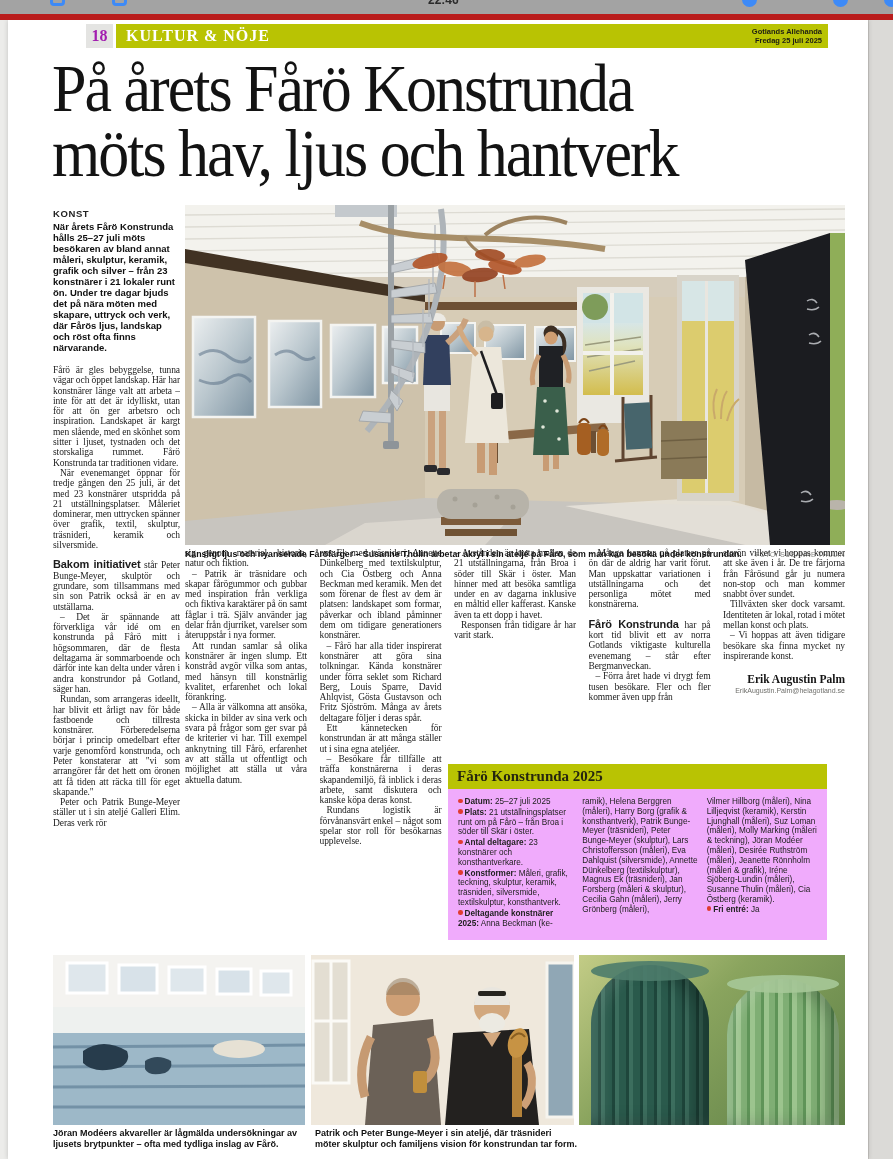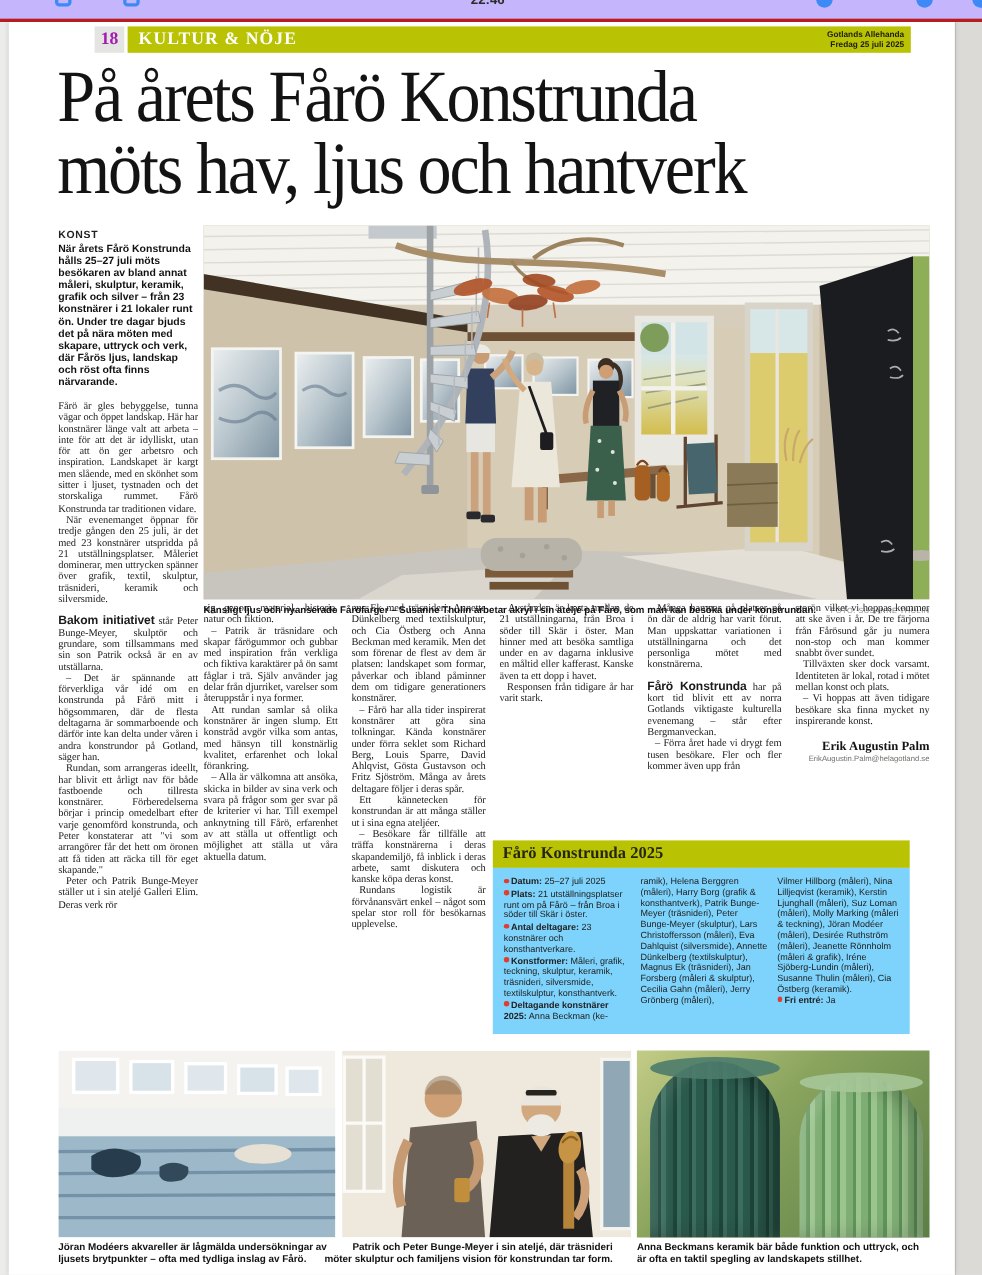--- a/index.html
+++ b/index.html
@@ -1,21 +1,21 @@
 <!DOCTYPE html>
 <html><head>
 <meta charset="utf-8">
 <style>
   * { box-sizing: border-box; margin: 0; padding: 0; }
   body { background:#d9d8d5; font-family:"Liberation Sans", sans-serif; }
   .screen { position:relative; width:893px; height:1159px; overflow:hidden; background:#ececea; }
 
   
-  .statusbar { position:absolute; left:0; top:0; width:893px; height:20px; background:#c4b5fd;
-               border-bottom:3px solid #b91c1c; overflow:hidden; z-index:5; }
+  .statusbar { position:absolute; left:0; top:0; width:893px; height:20px; background:#a3a3a3;
+               border-bottom:6px solid #b91c1c; overflow:hidden; z-index:5; }
   .sb-time { position:absolute; top:-7px; left:428px; font-size:12px; font-weight:bold; color:#2b2b2b; }
   .sb-sq { position:absolute; top:-8px; width:15px; height:14px; border:3px solid #3d8af7; border-radius:4px; }
   .sb-dot { position:absolute; top:-8px; width:15px; height:15px; border-radius:50%; background:#3d8af7; }
 
   .edge-right { position:absolute; right:0; top:20px; width:25px; height:1139px; background:#dbdad7; border-left:1px solid #c6c4c1; }
   .paper { position:absolute; left:8px; top:20px; width:860px; height:1139px; background:#ffffff; box-shadow:0 0 5px rgba(0,0,0,.18); }
 
   .abs { position:absolute; }
 
   
@@ -54,21 +54,21 @@
   .cols { left:177px; top:528px; width:660px; height:368px; display:flex; justify-content:space-between; }
   .col { width:122px; overflow:hidden; }
   .byline-name { font-family:"Liberation Serif", serif; font-weight:bold; font-size:11.5px; color:#141414;
                  text-align:right; margin-top:12px; }
   .byline-email { font-size:7px; color:#6f6f6b; text-align:right; margin-top:2px; }
 
   
   .factbox { left:440px; top:744px; width:379px; height:176px; }
   .factbox-head { height:25px; background:#b9c303; color:#26260f; font-family:"Liberation Serif", serif;
                   font-weight:bold; font-size:15px; line-height:25px; padding-left:9px; }
-  .factbox-body { height:151px; background:#7dd3fc; padding:8px 10px 6px 10px; display:flex; gap:8px; }
+  .factbox-body { height:151px; background:#f0abfc; padding:8px 10px 6px 10px; display:flex; gap:8px; }
   .fb-col { width:117px; font-size:8.2px; line-height:9.8px; color:#222; }
   .fb-col.last { width:111px; }
   .fb-item { margin-bottom:1px; }
   .dot { display:inline-block; width:4.5px; height:4.5px; border-radius:50%; background:#e03c31; margin-right:2px; vertical-align:1px; }
   .fb-label { font-weight:bold; }
 
   
   .bp { top:935px; height:170px; overflow:hidden; }
   .bp1 { left:45px; width:252px; }
   .bp2 { left:303px; width:263px; }
@@ -78,21 +78,21 @@
           background:repeating-linear-gradient(90deg,#2a5a4c 0 7px,#1e463b 7px 10px,#3c6e5e 10px 14px);
           box-shadow:inset -14px 0 18px rgba(0,0,0,.35), inset 10px 0 14px rgba(255,255,255,.12); }
   .cup1 .rim { position:absolute; left:0; top:-4px; width:118px; height:20px; border-radius:50%; background:#4d7c6c; opacity:.9; }
   .cup2 { left:148px; top:24px; width:112px; height:146px; border-radius:56px 56px 0 0;
           background:repeating-linear-gradient(90deg,#7fae74 0 6px,#5f9458 6px 9px,#9cc48e 9px 14px);
           box-shadow:inset -12px 0 16px rgba(0,0,0,.25), inset 8px 0 12px rgba(255,255,255,.2); }
   .cup2 .rim { position:absolute; left:0; top:-4px; width:112px; height:18px; border-radius:50%; background:#a6c898; opacity:.9; }
 
   .bcap { top:1108px; font-size:9px; line-height:10.8px; font-weight:bold; color:#111; }
   .bcap1 { left:45px; width:252px; }
-  .bcap2 { left:286px; width:263px;text-align:right; }
+  .bcap2 { left:307px; width:263px; }
   .bcap3 { left:571px; width:266px; }
 </style>
 </head>
 <body>
 
 <div class="screen">
 
   <div class="statusbar">
     <span class="sb-sq" style="left:50px"></span>
     <span class="sb-sq" style="left:112px"></span>
@@ -436,16 +436,15 @@
       <div class="cup cup1">
           <div class="rim"></div>
         </div>
       <div class="cup cup2">
           <div class="rim"></div>
         </div>
     </div>
 
     <div class="abs bcap bcap1">Jöran Modéers akvareller är lågmälda undersökningar av ljusets brytpunkter – ofta med tydliga inslag av Fårö.</div>
     <div class="abs bcap bcap2">Patrik och Peter Bunge-Meyer i sin ateljé, där träsnideri möter skulptur och familjens vision för konstrundan tar form.</div>
-    <div class="abs bcap bcap3">Anna Beckmans keramik bär både funktion och uttryck, och är ofta en taktil spegling av landskapets stillhet.</div>
 
   </div>
 </div>
 
 </body></html>

